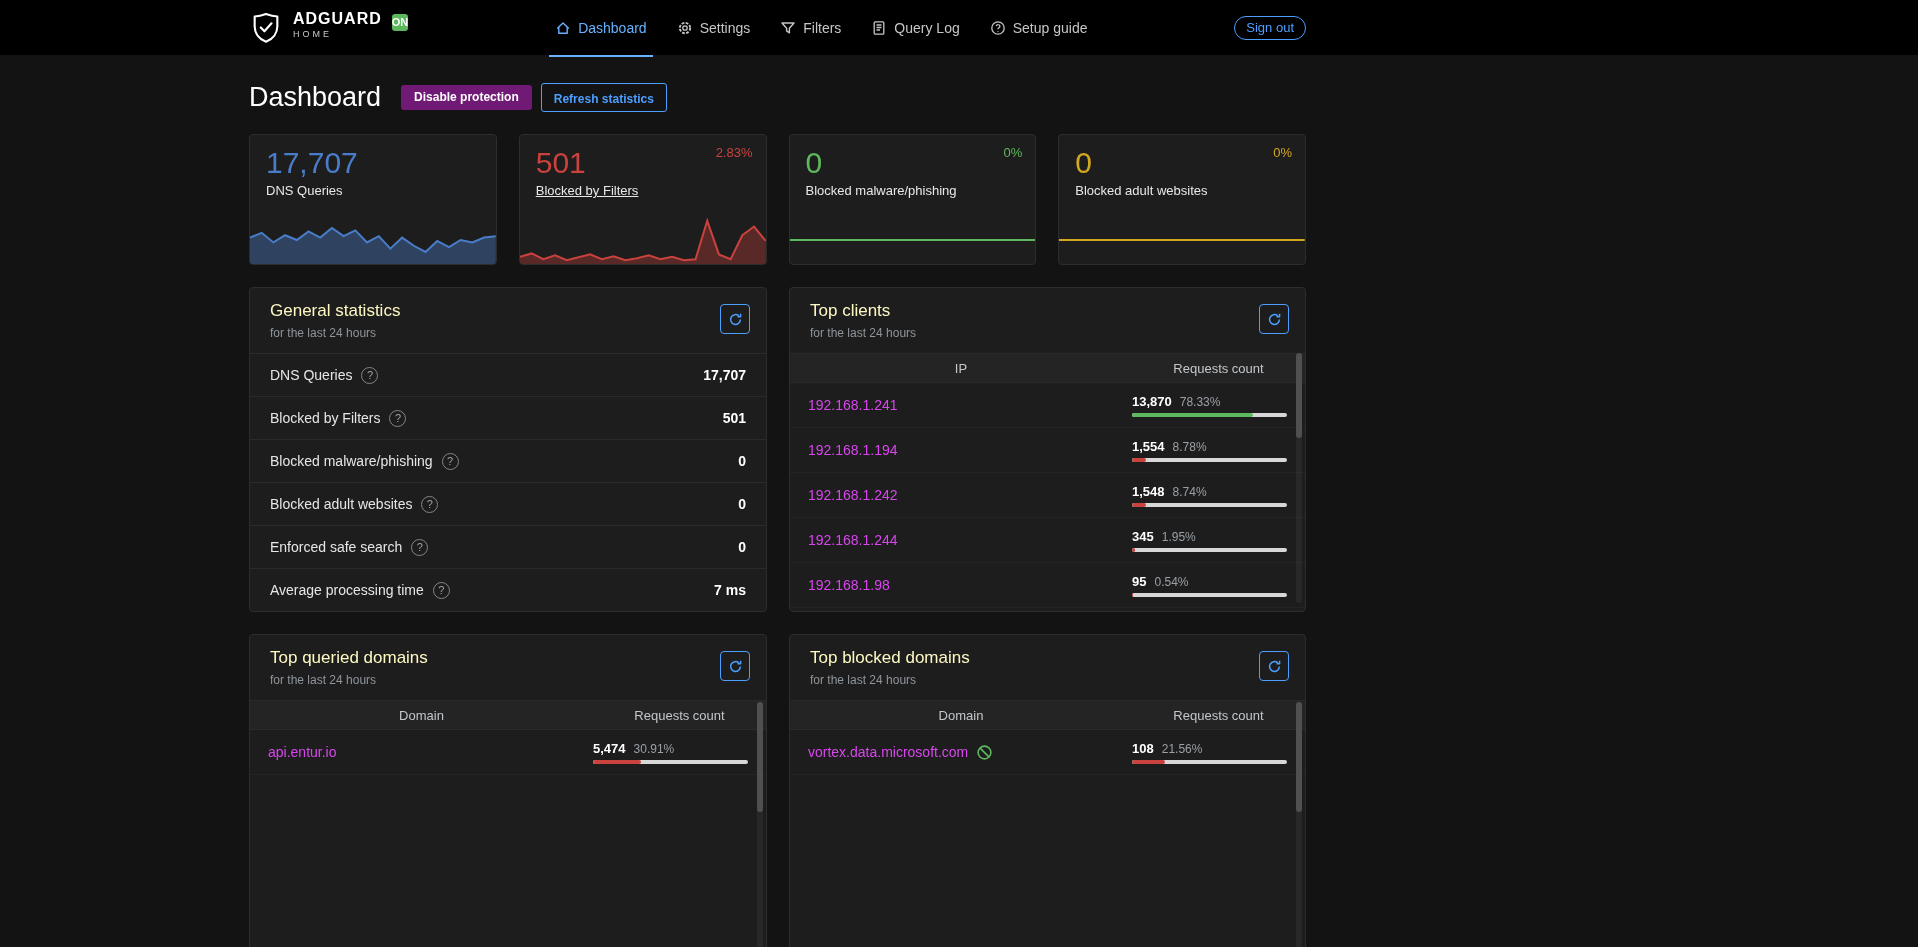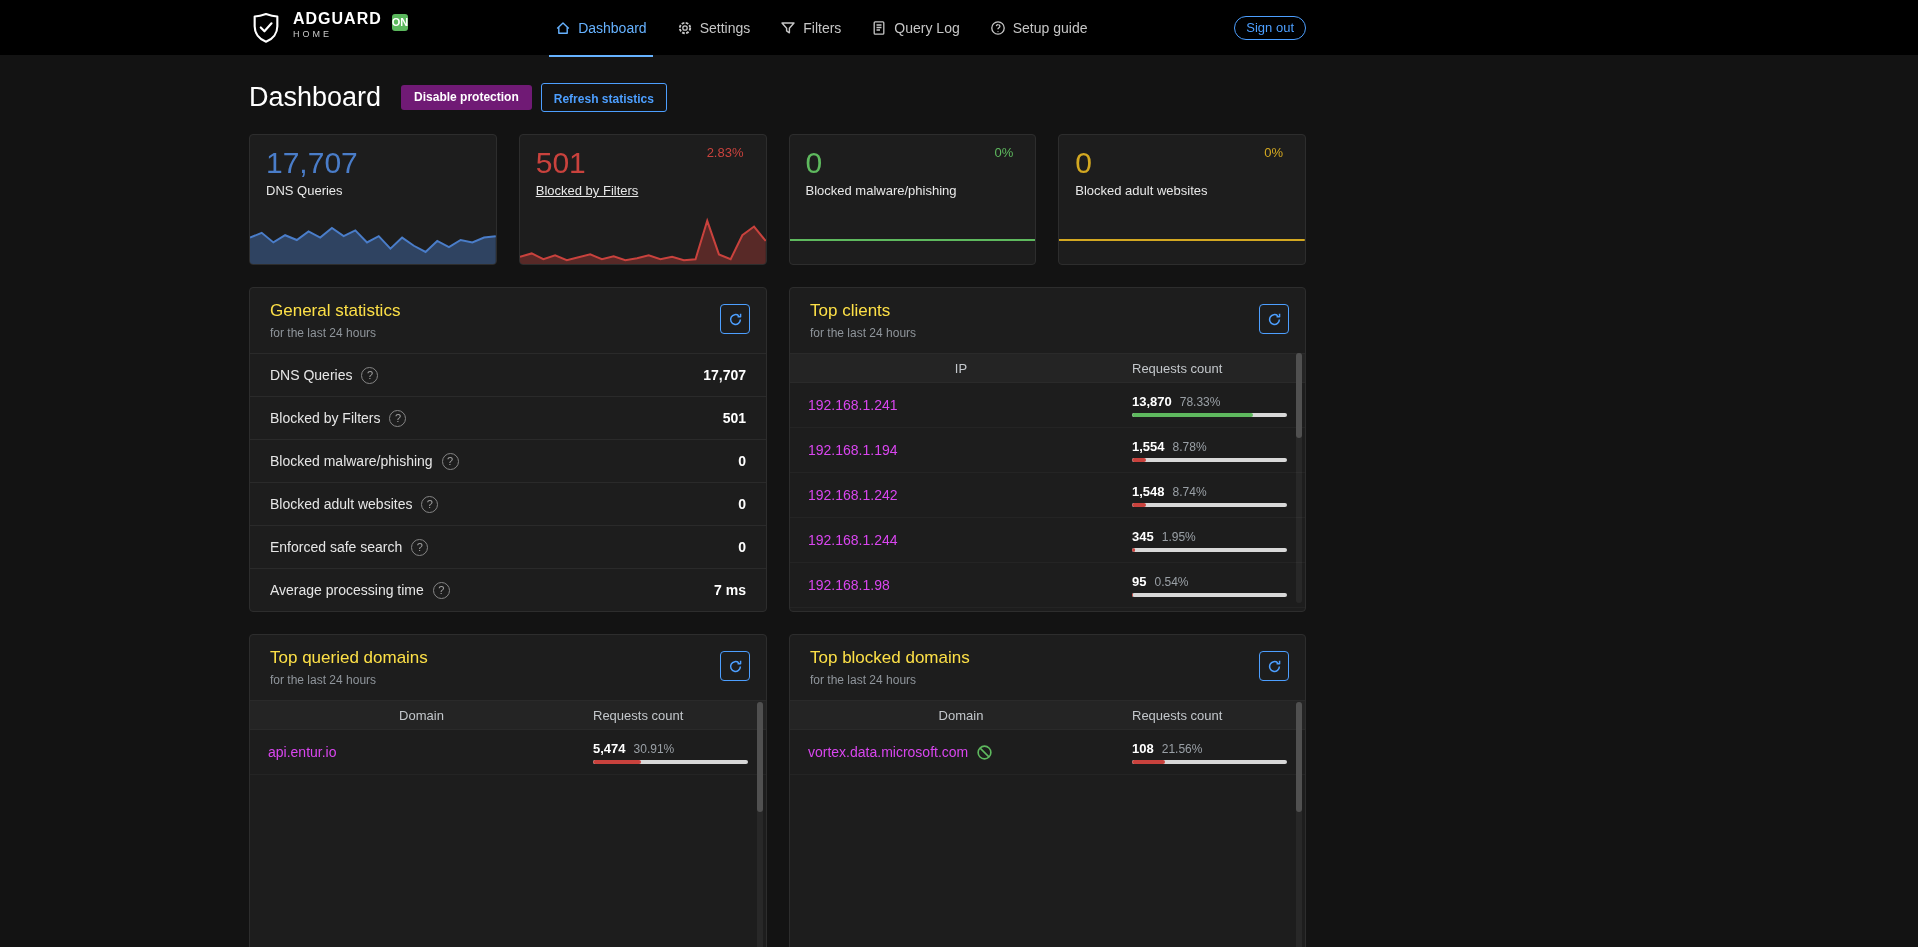--- a/index.html
+++ b/index.html
@@ -67,37 +67,37 @@
     margin-top: 21px;
     display: grid; grid-template-columns: repeat(4, 1fr); gap: 22px;
   }
   .stat-card {
     background: #1d1d1d; border: 1px solid #2d2d2d; border-radius: 4px;
     height: 131px; position: relative; overflow: hidden;
   }
   .stat-value { font-size: 30px; font-weight: 400; padding: 10px 16px 0; line-height: 1.2; }
   .stat-label { font-size: 13px; color: #e8e8e8; padding: 2px 16px 0; }
   .stat-label.link { text-decoration: underline; display: inline-block; }
-  .stat-percent { position: absolute; top: 10px; right: 22px; font-size: 13px; }
+  .stat-percent { position: absolute; top: 10px; right: 13px; font-size: 13px; }
   .stat-chart { position: absolute; left: 0; right: 0; bottom: 0; height: 48px; }
   .stat-chart svg { display: block; width: 100%; height: 100%; }
 
   
   .panel-grid {
     margin-top: 22px;
     display: grid; grid-template-columns: 518px 517px; gap: 22px;
     align-items: stretch;
   }
   .panel {
     background: #1d1d1d; border: 1px solid #2d2d2d; border-radius: 4px;
     position: relative; overflow: hidden;
   }
   .panel.tall { height: 371px; }
   .panel-head { padding: 13px 20px 0; height: 65px; position: relative; }
-  .panel-title { font-size: 17px; font-weight: 500; color: #fde047; }
+  .panel-title { font-size: 17px; font-weight: 500; color: #fef9c3; }
   .panel-sub { font-size: 12px; color: #8f959b; margin-top: 5px; }
   .refresh-btn {
     position: absolute; top: 16px; right: 16px; width: 30px; height: 30px;
     border: 1px solid #4d9fff; color: #4d9fff; border-radius: 4px;
     display: flex; align-items: center; justify-content: center; background: transparent;
   }
 
   
   .gs-row {
     display: flex; justify-content: space-between; align-items: center;
@@ -113,21 +113,21 @@
   .q::after { content: "?"; }
   .gs-value { font-size: 14px; font-weight: 700; color: #fff; }
 
   
   .thead {
     display: flex; align-items: center; height: 30px;
     background: #242424; border-top: 1px solid #2a2a2a; border-bottom: 1px solid #2a2a2a;
     font-size: 13px; color: #c3c7cb;
   }
   .th-main { flex: 1; text-align: center; }
-  .th-count { width: 173px; padding-right: 0; }
+  .th-count { width: 173px; text-align: center; padding-right: 0; }
   .t-row {
     display: flex; align-items: center; height: 45px;
     padding: 0 18px; border-bottom: 1px solid #242424;
   }
   .cell-main { flex: 1; font-size: 14px; color: #d946ef; display: flex; align-items: center; gap: 8px; }
   .cell-count { width: 155px; }
   .count-line { display: flex; align-items: baseline; gap: 8px; }
   .count { font-size: 13px; font-weight: 700; color: #fff; }
   .pct { font-size: 12px; color: #9aa0a6; }
   .bar { margin-top: 4px; height: 4px; border-radius: 2px; background: #d8d8d8; position: relative; overflow: hidden; }

